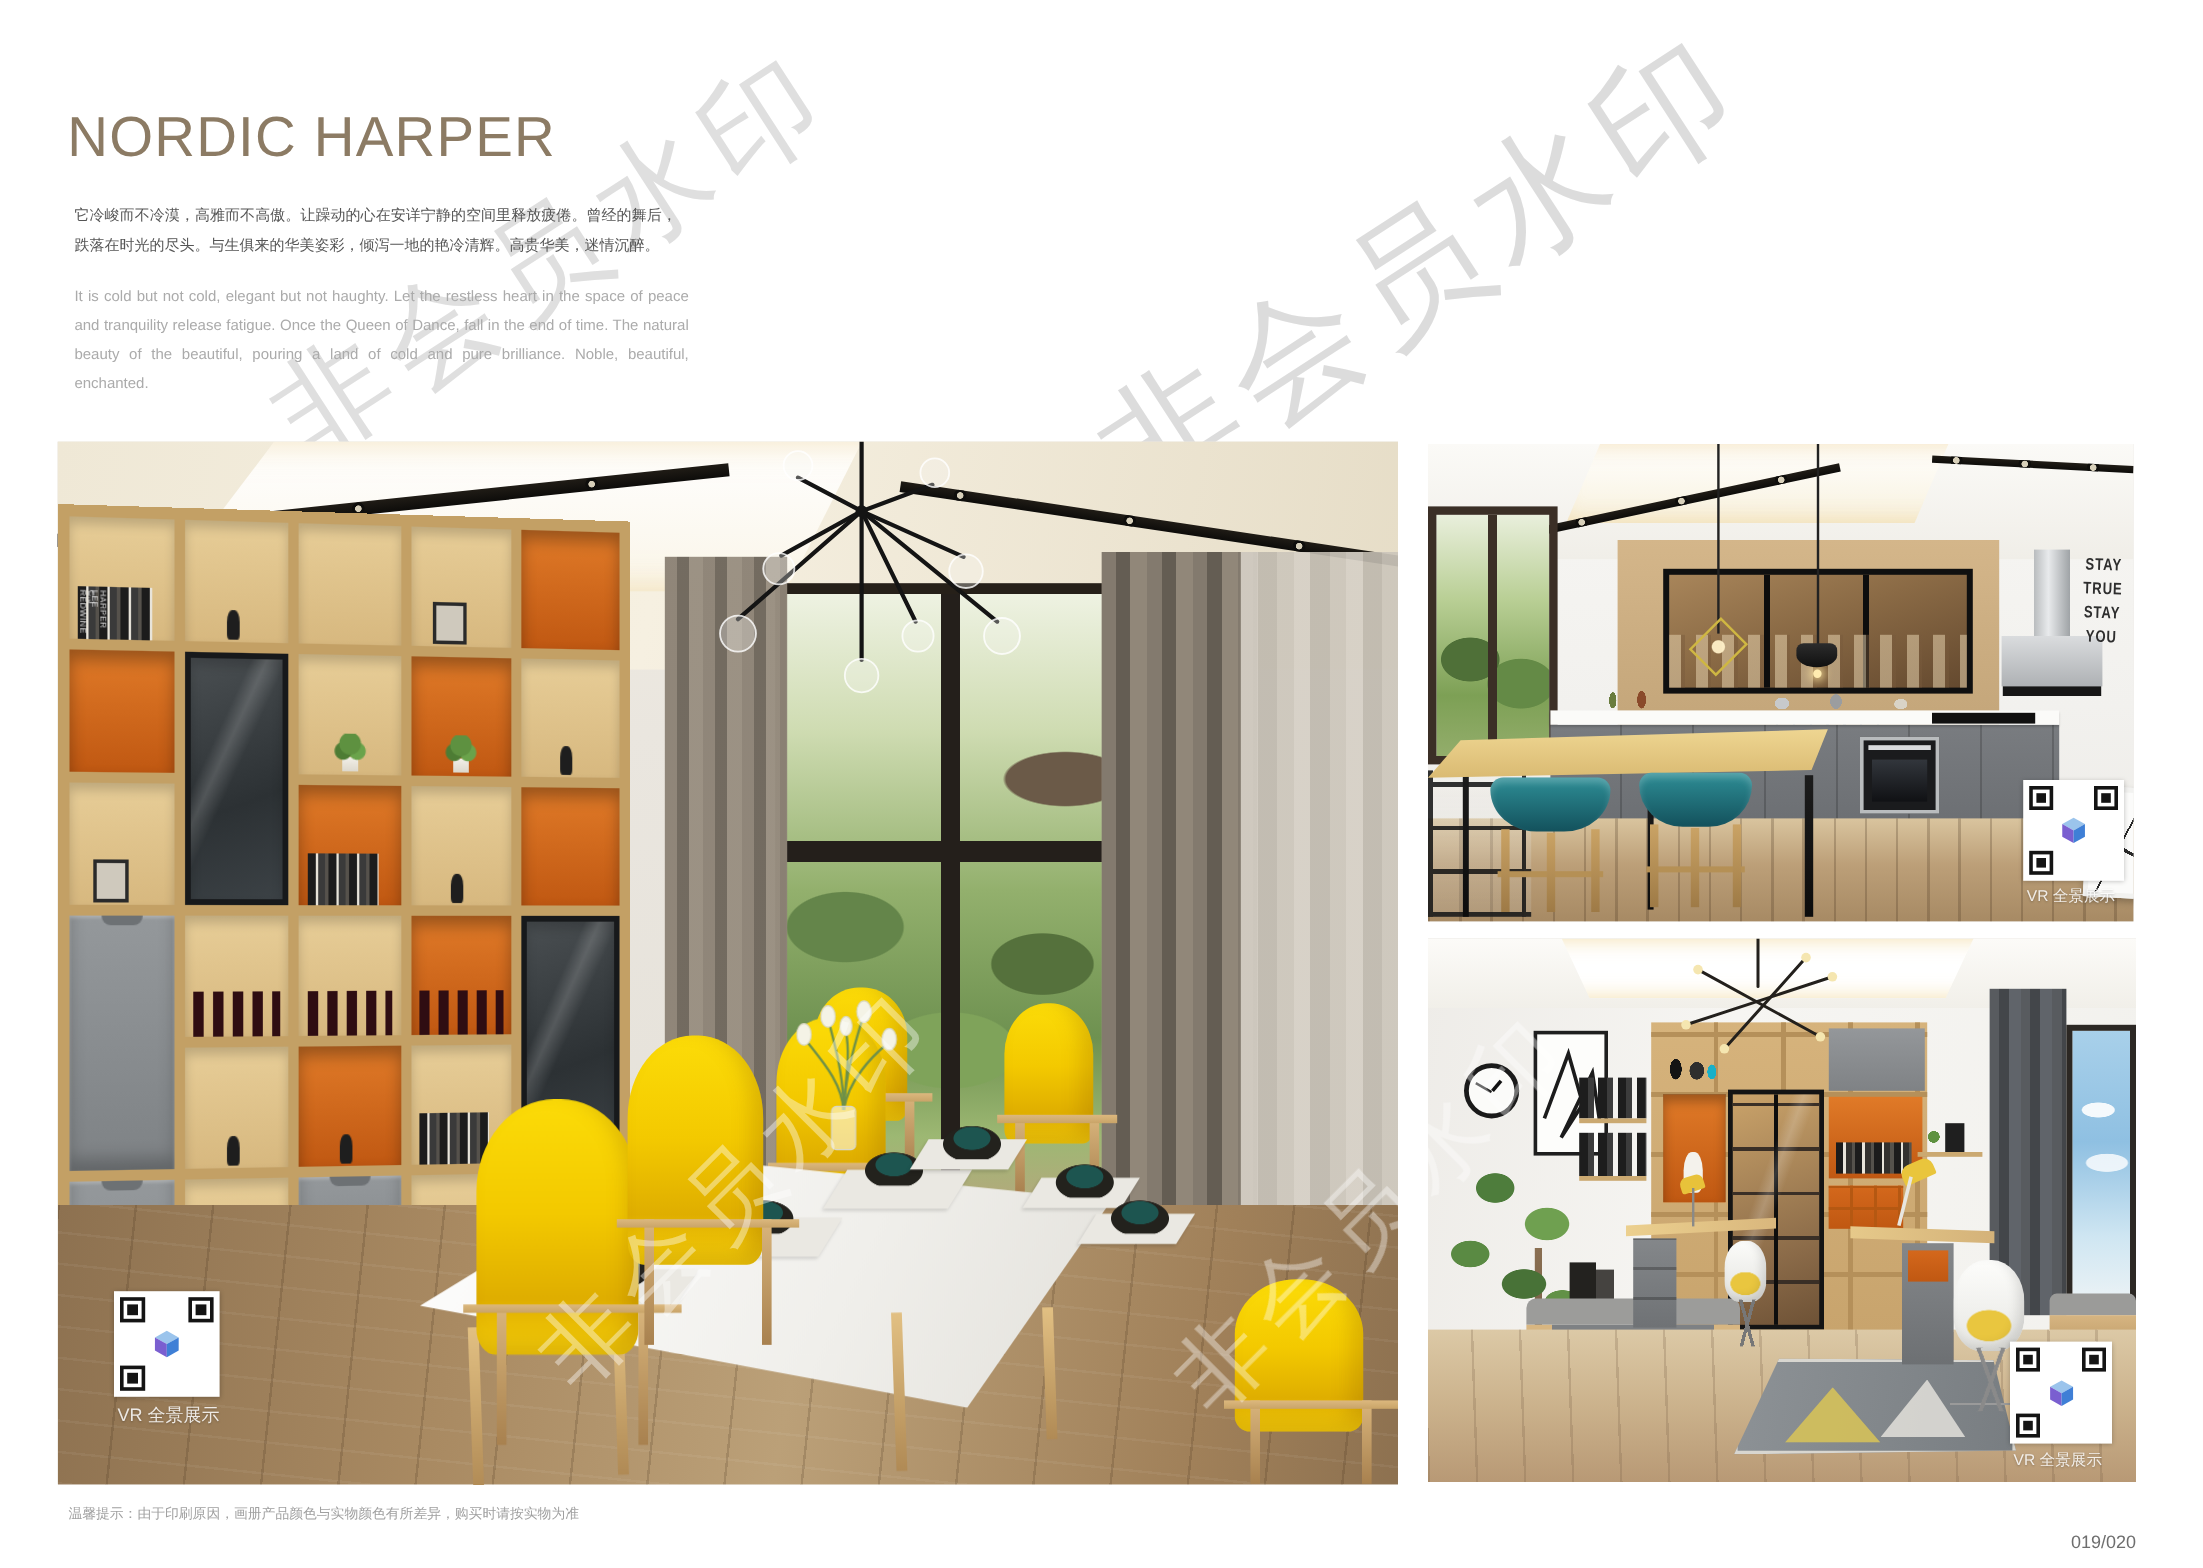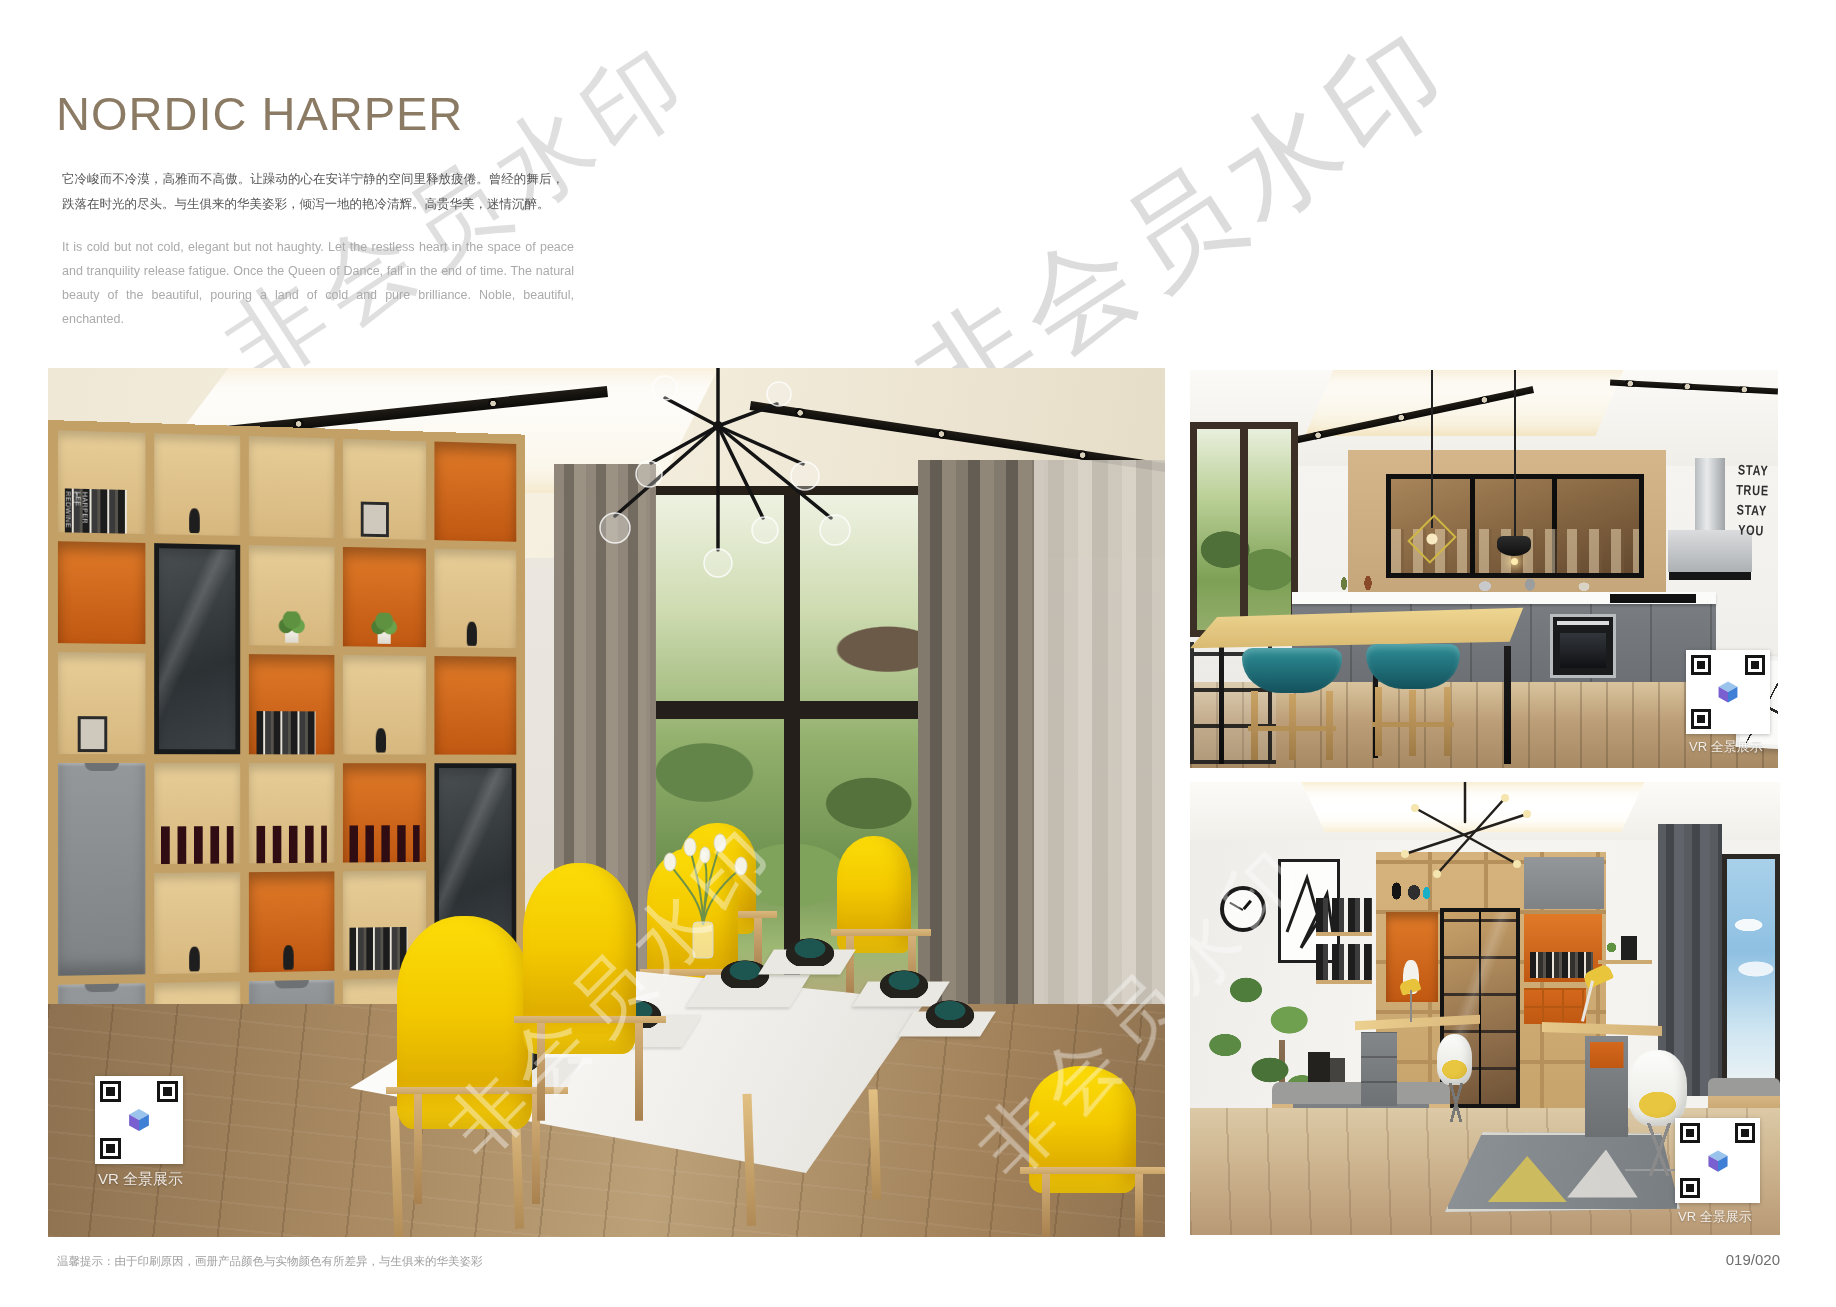--- a/index.html
+++ b/index.html
@@ -16,21 +16,21 @@
 
   
   .wm{position:absolute;white-space:nowrap;letter-spacing:10px;pointer-events:none;font-weight:400;}
   #wm1{left:195px;top:150px;font-size:96px;color:rgba(140,140,140,.28);transform:rotate(-33deg);z-index:1;}
   #wm2{left:880px;top:150px;font-size:112px;color:rgba(140,140,140,.30);transform:rotate(-33deg);z-index:1;}
   #wm3{left:400px;top:940px;font-size:76px;color:rgba(255,255,255,.40);transform:rotate(-45deg);z-index:6;}
   #wm4{left:930px;top:960px;font-size:76px;color:rgba(255,255,255,.38);transform:rotate(-45deg);z-index:6;}
 
   
   .foot-note{position:absolute;left:57px;top:1254px;font-size:11.5px;color:#a0a0a0;z-index:2;}
-  .page-num{position:absolute;left:1660px;top:1251px;width:120px;text-align:right;font-size:15px;color:#6e6e6e;z-index:2;}
+  .page-num{position:absolute;left:1660px;top:1277px;width:120px;text-align:right;font-size:15px;color:#6e6e6e;z-index:2;}
 
   
   .photo{position:absolute;overflow:hidden;z-index:2;background:#e8e5df;}
   #ph-dining{left:48px;top:368px;width:1117px;height:869px;}
   #ph-kitchen{left:1190px;top:370px;width:588px;height:398px;}
   #ph-study{left:1190px;top:782px;width:590px;height:453px;}
   .photo *{position:absolute;}
 
   
   .dr-wall{inset:0;background:linear-gradient(180deg,#f0ebe0 0%,#eae6df 28%,#e6e2da 70%,#dcd7ce 100%);}
@@ -989,15 +989,15 @@
           <polygon points="21,7 12,12 12,22 21,17" fill="#3f7fd6"></polygon>
         </svg>
       </div>
     </div>
     <span class="vr-label" id="vr-study">VR 全景展示</span>
   </div>
 
   <div class="wm" id="wm3">非会员水印</div>
   <div class="wm" id="wm4">非会员水印</div>
 
-  <div class="foot-note">温馨提示：由于印刷原因，画册产品颜色与实物颜色有所差异，与生俱来的华美姿彩</div>
+  <div class="foot-note">温馨提示：由于印刷原因，画册产品颜色与实物颜色有所差异，购买时请按实物为准</div>
   <div class="page-num">019/020</div>
 </div>
 
 </body></html>

